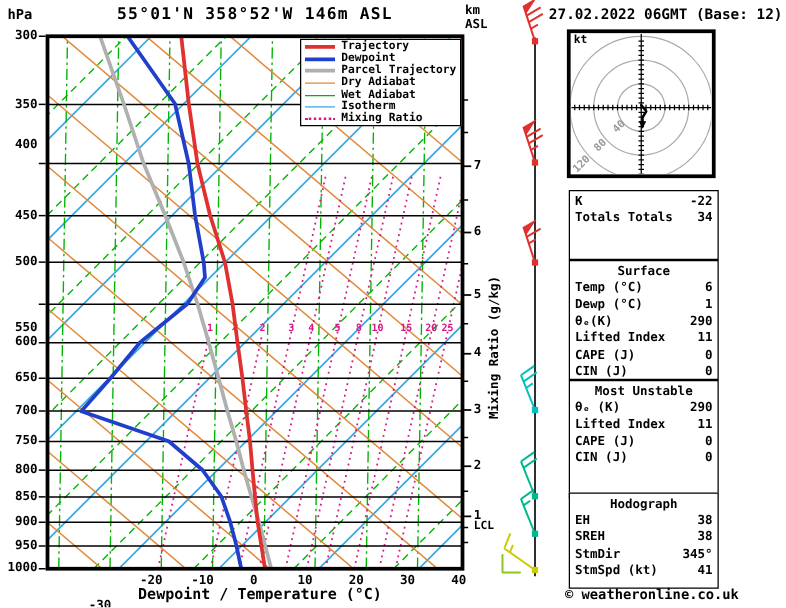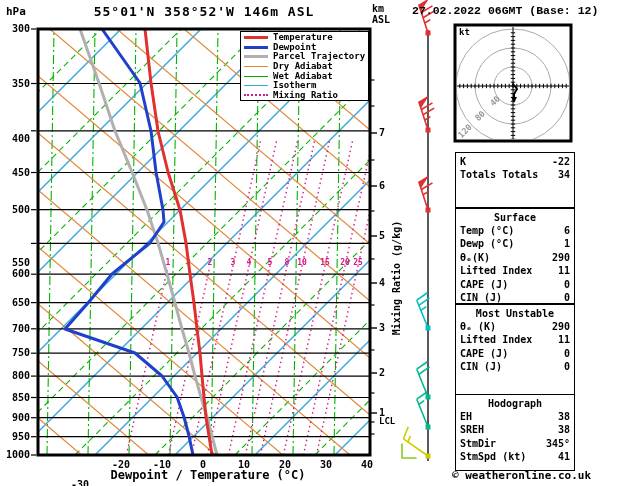--- a/index.html
+++ b/index.html
@@ -3,21 +3,21 @@
 <meta charset="utf-8">
 <style>
   html,body{margin:0;padding:0;background:#fff;}
   .stage{position:relative;width:629px;height:486px;background:#fff;overflow:hidden;
          font-family:"DejaVu Sans Mono","Liberation Mono",monospace;color:#000;}
   #chart-svg{position:absolute;left:0;top:0;}
   .abs{position:absolute;}
   .lbl-hpa{left:6px;top:5px;font-size:11px;font-weight:700;}
   .lbl-title{left:38px;top:4px;width:332px;text-align:center;font-size:13px;font-weight:700;letter-spacing:1px;}
   .lbl-km{left:372px;top:3px;font-size:10px;font-weight:700;line-height:11px;}
-  .lbl-date{left:412px;top:4px;width:214px;font-size:11.5px;font-weight:700;font-family:Liberation Mono, monospace;}
+  .lbl-date{left:412px;top:4px;width:214px;text-align:right;font-size:11.5px;font-weight:700;}
   .legend{left:240px;top:31px;width:129px;height:70px;background:#fff;border:1px solid #000;
           box-sizing:border-box;padding:1px 0 0 3px;}
   .legend-row{display:flex;align-items:center;height:9.6px;}
   .legend-swatch{width:24px;flex:0 0 24px;margin-right:5px;}
   .legend-label{font-size:9px;font-weight:700;line-height:9px;white-space:nowrap;}
   .pressure-label{position:absolute;width:28px;text-align:right;font-size:10px;font-weight:700;}
   .temp-label{position:absolute;width:40px;text-align:center;font-size:10px;font-weight:700;top:459px;}
   .km-label{position:absolute;font-size:10px;font-weight:700;left:379px;}
   .lcl{left:379px;top:416px;font-size:9px;font-weight:700;}
   .mixing-axis{left:396px;top:278px;transform:translate(-50%,-50%) rotate(-90deg);font-size:10px;font-weight:700;white-space:nowrap;}
@@ -281,21 +281,21 @@
   <div class="abs lbl-title">55°01'N 358°52'W 146m ASL</div>
   <div class="abs lbl-km">
     <div>km</div>
     <div>ASL</div>
   </div>
   <div class="abs lbl-date">27.02.2022 06GMT (Base: 12)</div>
 
   <div class="abs legend" id="legend">
       <div class="legend-row">
         <span class="legend-swatch" style="border-top: 3px solid rgb(224, 48, 48);"></span>
-        <span class="legend-label">Temperature</span>
+        <span class="legend-label">Trajectory</span>
       </div>
       <div class="legend-row">
         <span class="legend-swatch" style="border-top: 3px solid rgb(32, 64, 204);"></span>
         <span class="legend-label">Dewpoint</span>
       </div>
       <div class="legend-row">
         <span class="legend-swatch" style="border-top: 3px solid rgb(176, 176, 176);"></span>
         <span class="legend-label">Parcel Trajectory</span>
       </div>
       <div class="legend-row">
@@ -312,21 +312,21 @@
       </div>
       <div class="legend-row">
         <span class="legend-swatch" style="border-top: 2px dotted rgb(216, 24, 136);"></span>
         <span class="legend-label">Mixing Ratio</span>
       </div>
     </div>
 
   <div id="pressure-labels">
       <div class="pressure-label" style="left: 2px; top: 23px;">300</div>
       <div class="pressure-label" style="left: 2px; top: 77.5px;">350</div>
-      <div class="pressure-label" style="left: 2px; top: 133px;">400</div>
+      <div class="pressure-label" style="left: 2px; top: 110px;">400</div>
       <div class="pressure-label" style="left: 2px; top: 166.5px;">450</div>
       <div class="pressure-label" style="left: 2px; top: 203.7px;">500</div>
       <div class="pressure-label" style="left: 2px; top: 237.4px; margin-top: 20px;">550</div>
       <div class="pressure-label" style="left: 2px; top: 268.2px;">600</div>
       <div class="pressure-label" style="left: 2px; top: 296.6px;">650</div>
       <div class="pressure-label" style="left: 2px; top: 322.8px;">700</div>
       <div class="pressure-label" style="left: 2px; top: 347.2px;">750</div>
       <div class="pressure-label" style="left: 2px; top: 370.1px;">800</div>
       <div class="pressure-label" style="left: 2px; top: 391.5px;">850</div>
       <div class="pressure-label" style="left: 2px; top: 411.7px;">900</div>

